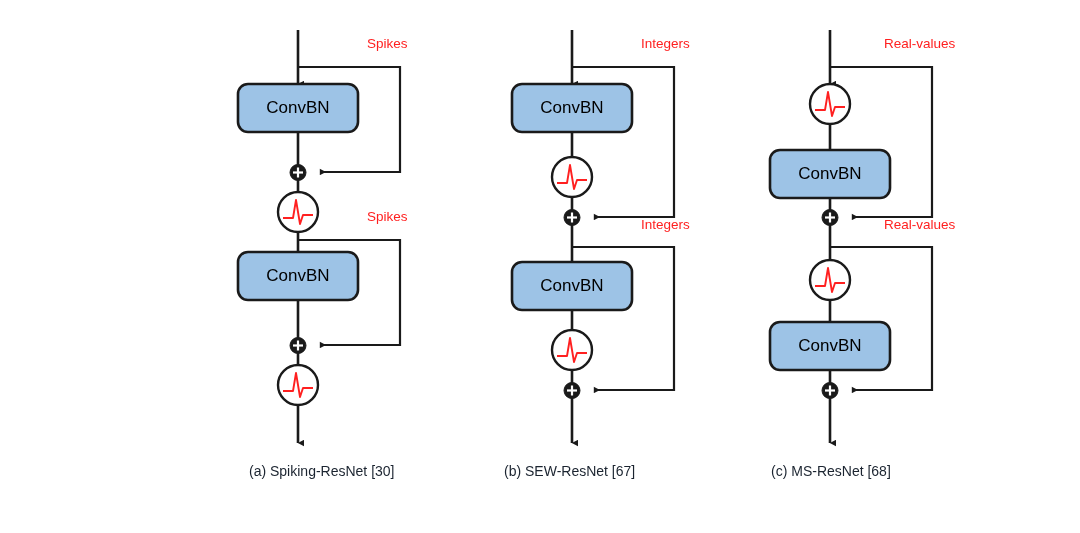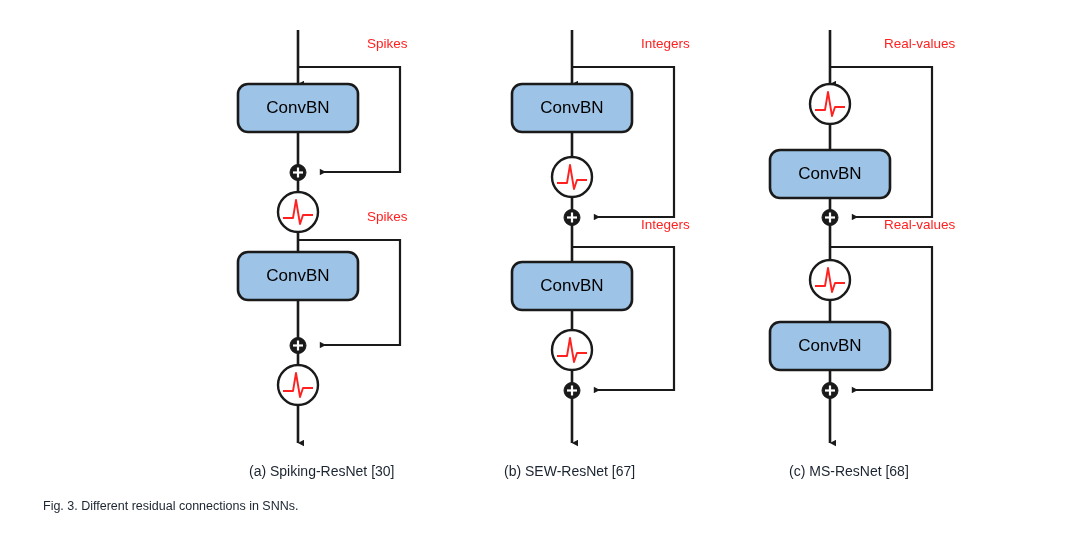--- a/index.html
+++ b/index.html
@@ -238,17 +238,16 @@
         <line x1="830" y1="385.5" x2="830" y2="395.5" stroke="#ffffff" stroke-width="2.2"></line>
       </g>
 
       <text class="skip-label" x="884" y="48">Real-values</text>
       <text class="skip-label" x="884" y="229">Real-values</text>
     </g>
   </svg>
 
   <div class="subcaption" style="left:249px; top:463px;">(a) Spiking-ResNet [30]</div>
   <div class="subcaption" style="left:504px; top:463px;">(b) SEW-ResNet [67]</div>
-  <div class="subcaption" style="left:789px; top:463px;">(c) MS-ResNet [68]</div>
-
-  <div class="figcaption" style="left:43px; top:499px;">Fig. 3. Different residual connections in SNNs.</div>
+  <div class="subcaption" style="left:771px; top:463px;">(c) MS-ResNet [68]</div>
+
 
 </div>
 
 </body></html>

